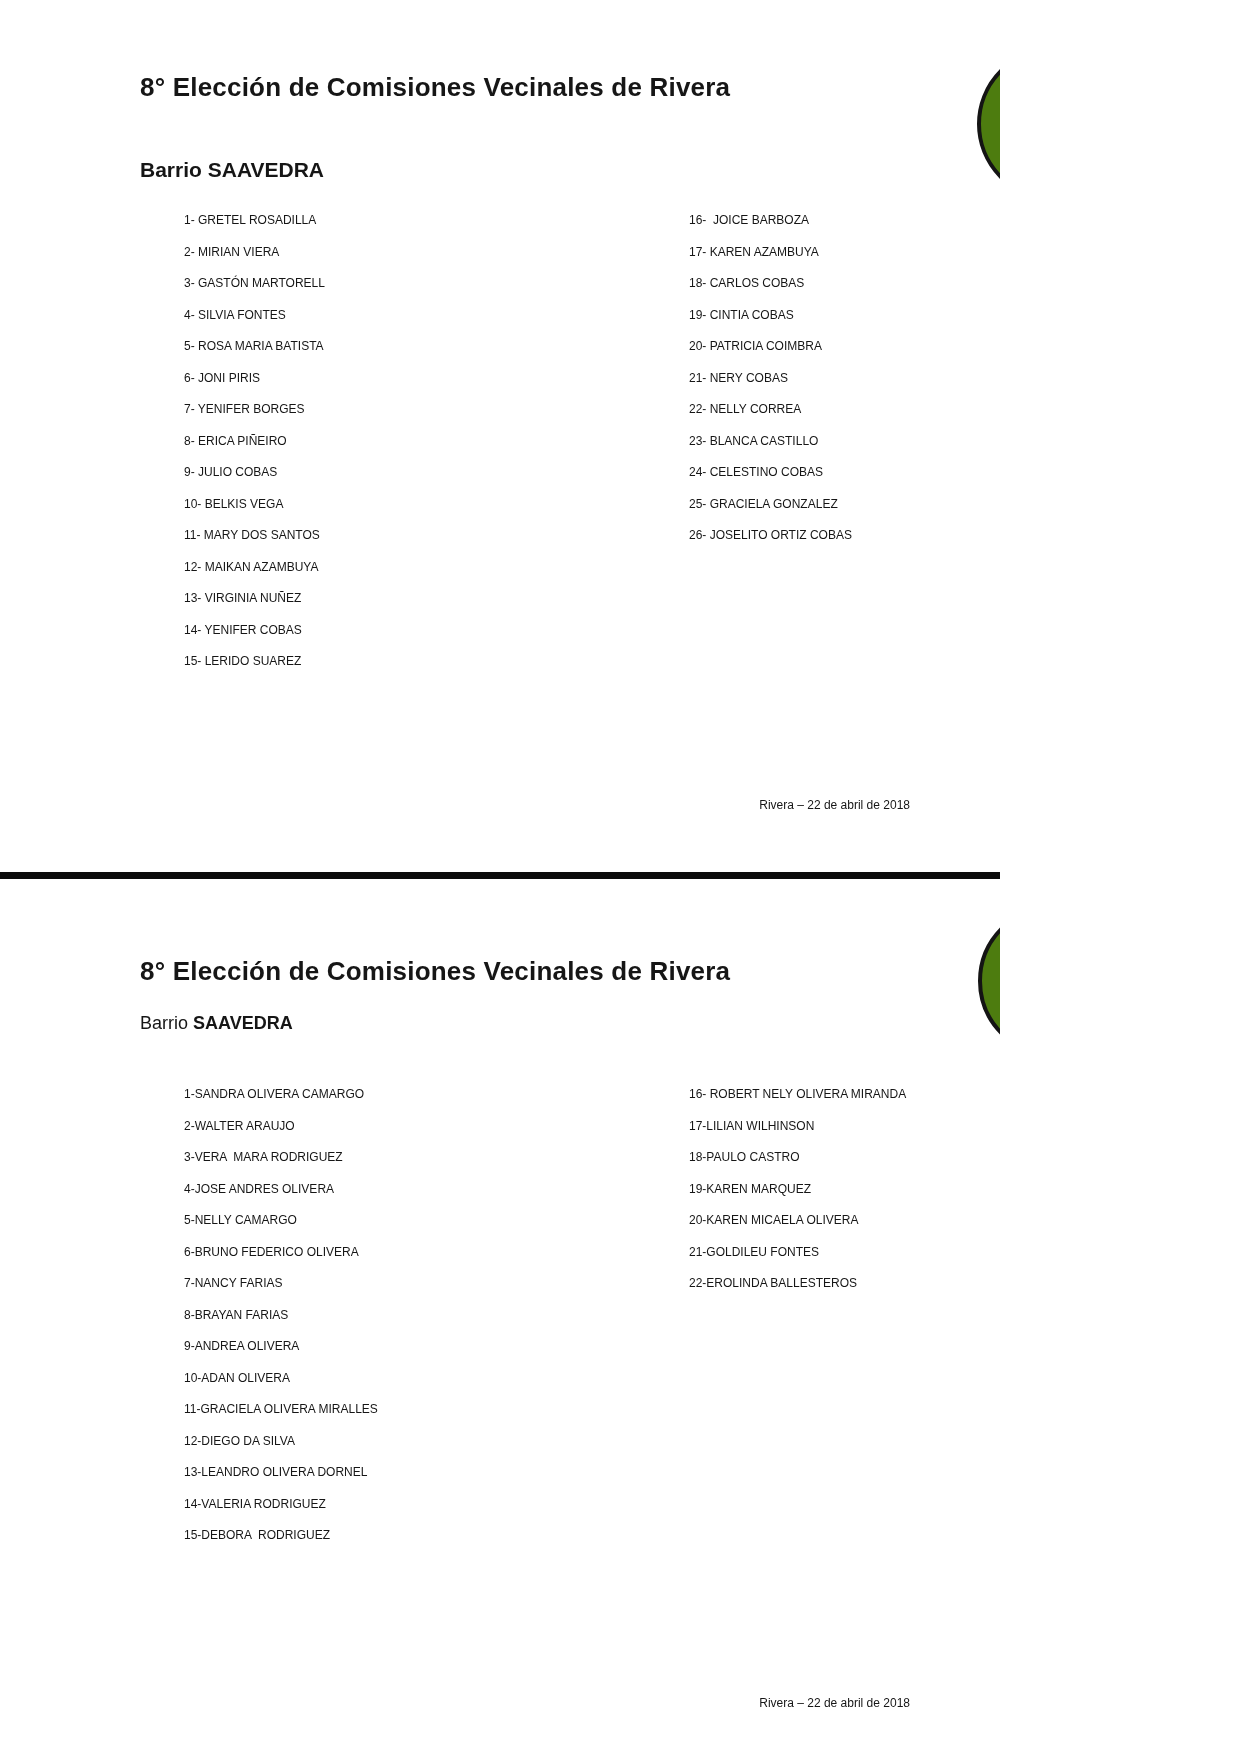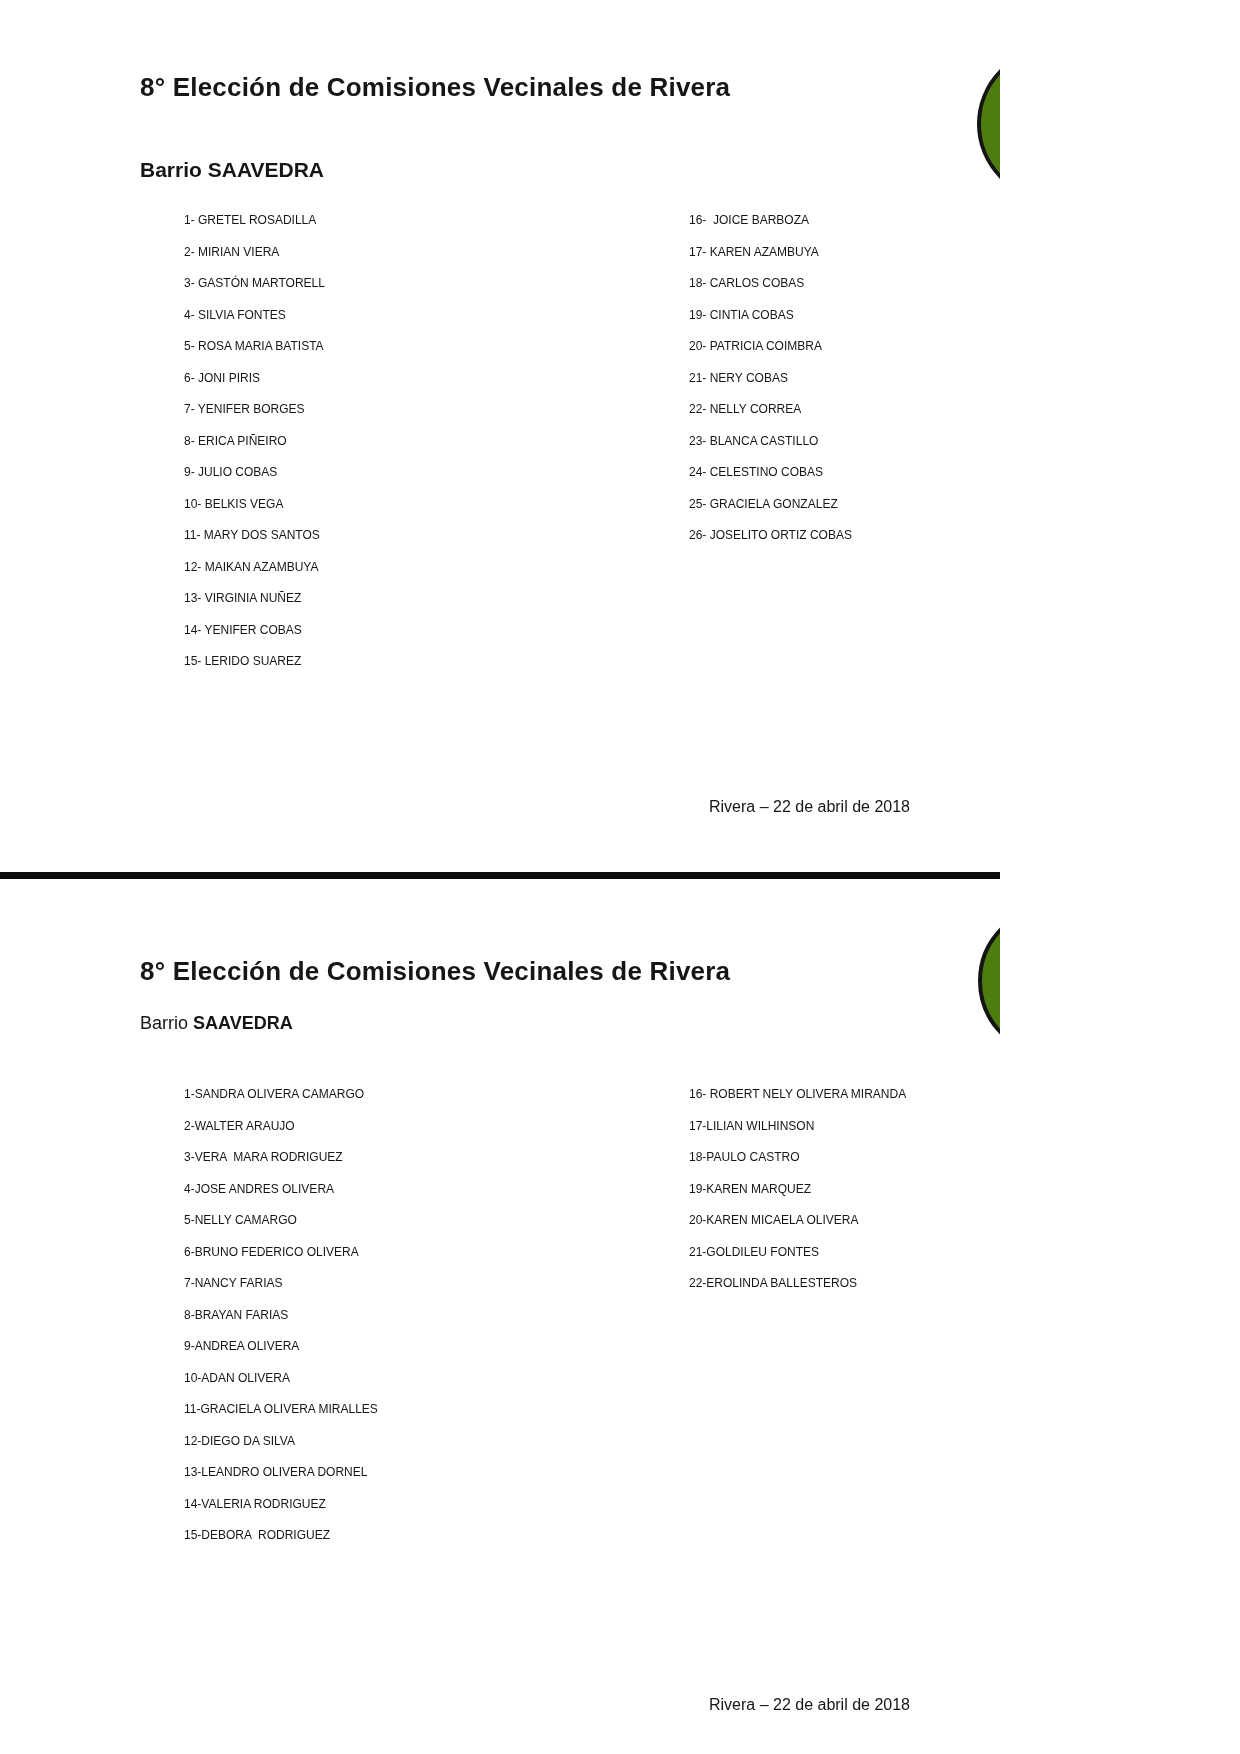--- a/index.html
+++ b/index.html
@@ -22,21 +22,21 @@
     font-size:12px;line-height:31.5px;white-space:pre;margin-left:44px;
   }
   .name-line{height:31.5px;}
   .lista-badge{
     border:4px solid #141414;border-radius:50%;
     display:flex;flex-direction:column;align-items:center;justify-content:center;
     gap:13px;box-sizing:border-box;background:#4d7c0f;
   }
   .lista-word{font-size:31px;line-height:1;}
   .lista-num{font-size:30px;line-height:1;}
-  .date-line{font-size:16px;white-space:pre;}
+  .date-line{font-size:12px;white-space:pre;}
   .divider{background:#0b0b0b;}
 </style>
 </head>
 <body>
 
 <div class="page">
 
   <div class="abs section-title" style="left:140px;top:72px;">8° Elección de Comisiones Vecinales de Rivera</div>
 
   <div class="abs barrio-lg" style="left:140px;top:158px;"><span>Barrio</span><span> </span><span class="barrio-name">SAAVEDRA</span></div>

